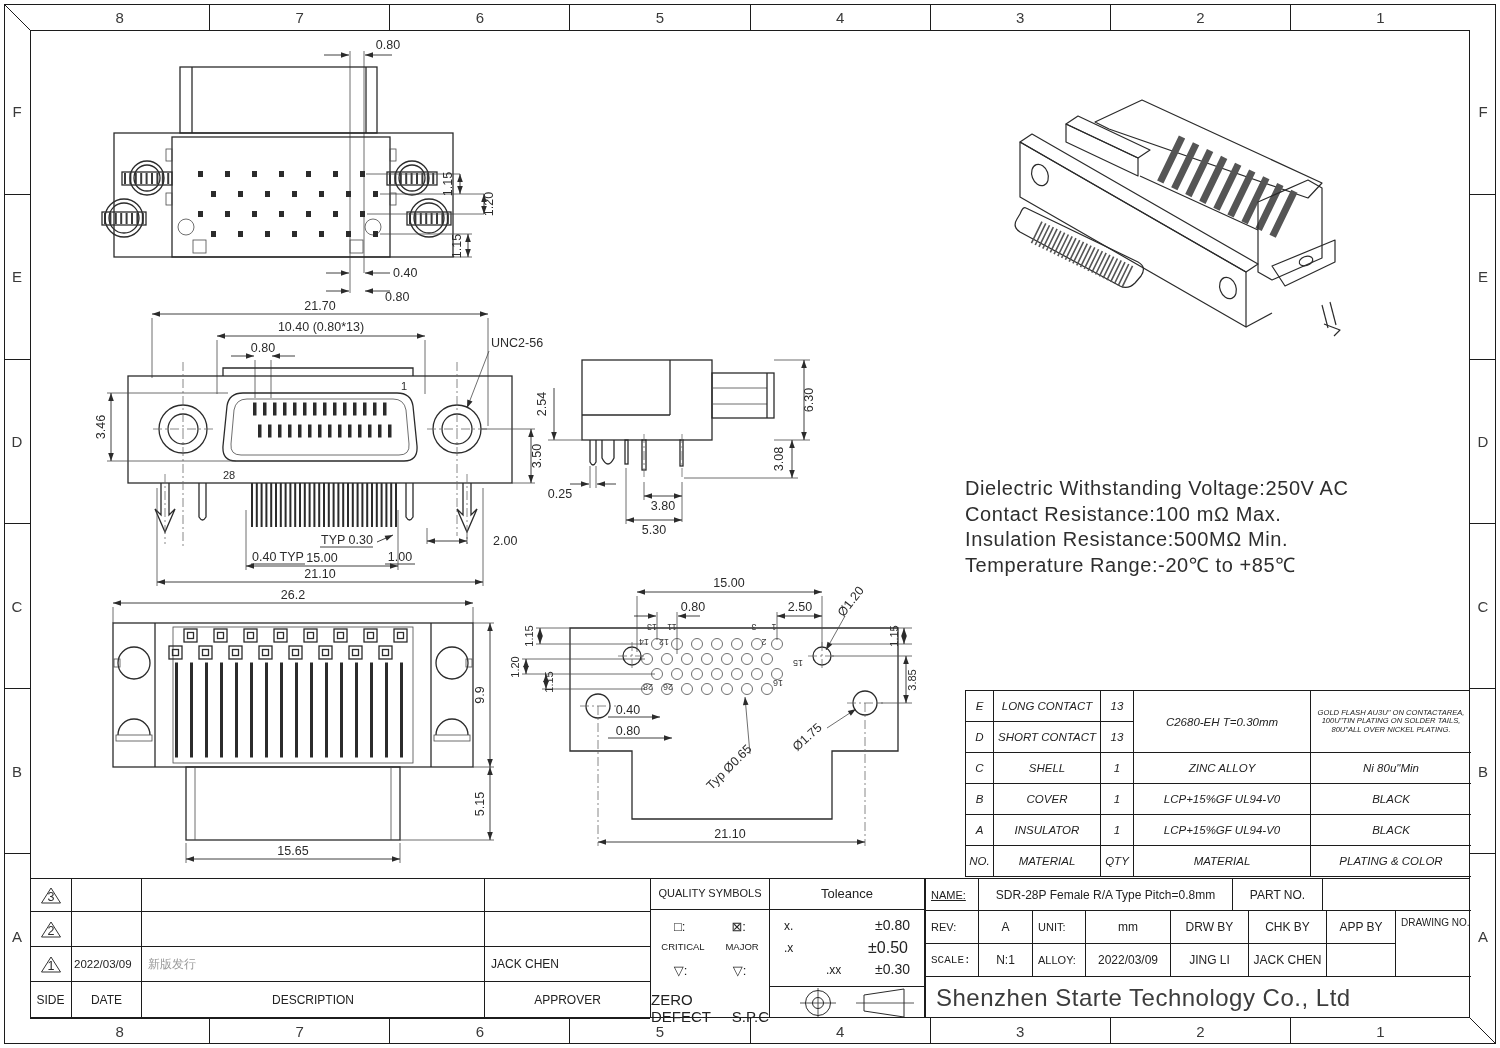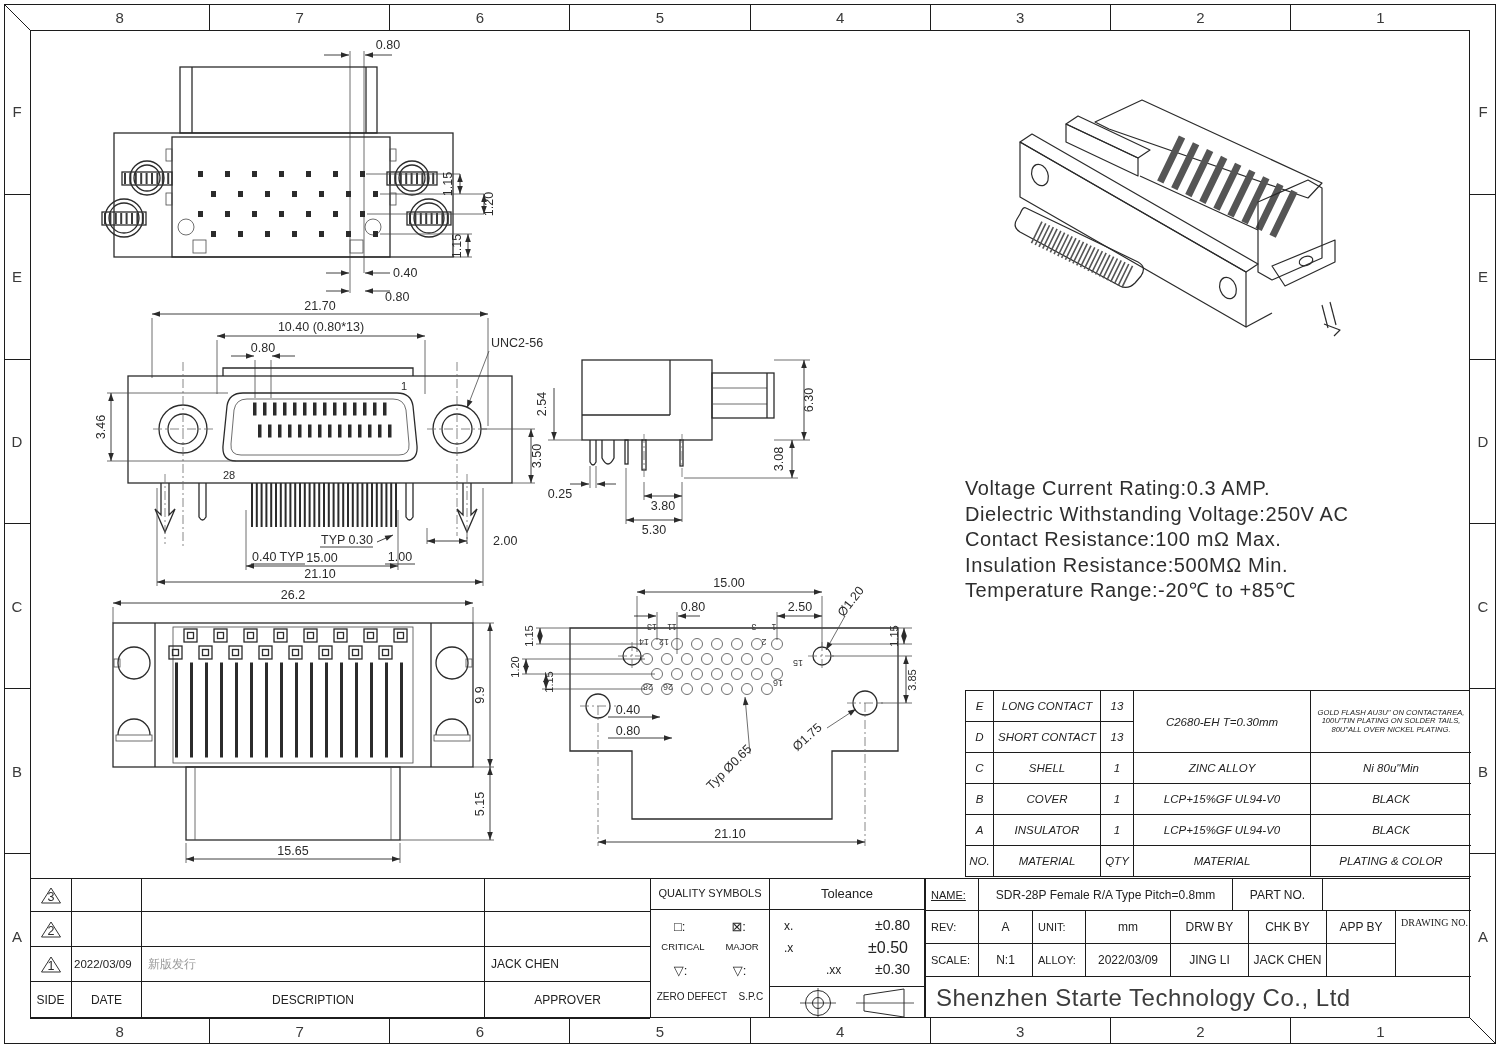--- a/index.html
+++ b/index.html
@@ -489,21 +489,20 @@
       <line x1="332" y1="225" x2="338" y2="248"></line>
         <line x1="340" y1="222" x2="346" y2="245"></line>
       <path d="M334,244 L350,250 L344,256"></path>
 
       <line x1="150" y1="96" x2="268" y2="150"></line>
       <line x1="256" y1="247" x2="282" y2="233"></line>
     </g>
   </svg>
 
   <div class="abs specs" style="left:965px;top:476px;width:500px;">
-    <div>Voltage Current Rating:0.3 AMP.</div>
     <div>Dielectric Withstanding Voltage:250V AC</div>
     <div>Contact Resistance:100 mΩ Max.</div>
     <div>Insulation Resistance:500MΩ Min.</div>
     <div>Temperature Range:-20℃ to +85℃</div>
   </div>
 
   <div id="bom" class="abs" style="left:965px;top:690px;width:505px;height:187px;">
     <div class="c">E</div>
     <div class="c">LONG CONTACT</div>
     <div class="c">13</div>
@@ -543,22 +542,22 @@
     <div class="abs tb-cell center" style="left:53px;top:0;width:254px;height:32px;">SDR-28P Female R/A Type Pitch=0.8mm</div>
     <div class="abs tb-cell center" style="left:307px;top:0;width:90px;height:32px;">PART NO.</div>
     <div class="abs tb-cell" style="left:397px;top:0;width:148px;height:32px;border-right:none;"></div>
     <div class="abs tb-cell" style="left:0;top:32px;width:53px;height:33px;">REV:</div>
     <div class="abs tb-cell center" style="left:53px;top:32px;width:54px;height:33px;">A</div>
     <div class="abs tb-cell" style="left:107px;top:32px;width:53px;height:33px;">UNIT:</div>
     <div class="abs tb-cell center" style="left:160px;top:32px;width:85px;height:33px;">mm</div>
     <div class="abs tb-cell center" style="left:245px;top:32px;width:78px;height:33px;">DRW BY</div>
     <div class="abs tb-cell center" style="left:323px;top:32px;width:78px;height:33px;">CHK BY</div>
     <div class="abs tb-cell center" style="left:401px;top:32px;width:69px;height:33px;">APP BY</div>
-    <div class="abs tb-cell" style="left:470px;top:32px;width:75px;height:66px;border-right:none;align-items:flex-start;padding-top:6px;font-size:10px;font-family:Liberation Serif, serif;">DRAWING NO.</div>
-    <div class="abs tb-cell" style="left:0;top:65px;width:53px;height:33px;">SCALE:</div>
+    <div class="abs tb-cell" style="left:470px;top:32px;width:75px;height:66px;border-right:none;align-items:flex-start;padding-top:6px;font-size:10px;">DRAWING NO.</div>
+    <div class="abs tb-cell" style="left:0;top:65px;width:53px;height:33px;font-family:Liberation Mono, monospace;">SCALE:</div>
     <div class="abs tb-cell center" style="left:53px;top:65px;width:54px;height:33px;">N:1</div>
     <div class="abs tb-cell" style="left:107px;top:65px;width:53px;height:33px;">ALLOY:</div>
     <div class="abs tb-cell center" style="left:160px;top:65px;width:85px;height:33px;">2022/03/09</div>
     <div class="abs tb-cell center" style="left:245px;top:65px;width:78px;height:33px;">JING LI</div>
     <div class="abs tb-cell center" style="left:323px;top:65px;width:78px;height:33px;">JACK CHEN</div>
     <div class="abs tb-cell" style="left:401px;top:65px;width:69px;height:33px;"></div>
     <div class="abs company" style="left:0;top:98px;width:545px;height:42px;">Shenzhen Starte Technology Co., Ltd</div>
   </div>
 
   <div class="abs" style="left:30px;top:878px;width:620px;height:140px;border-top:1px solid #1c1c1c;">
@@ -606,21 +605,21 @@
       <span>⊠:</span>
     </div>
     <div class="qrow" style="top:62px;font-size:9.5px;">
       <span>CRITICAL</span>
       <span>MAJOR</span>
     </div>
     <div class="qrow" style="top:84px;font-size:13px;">
       <span>▽:</span>
       <span>▽:</span>
     </div>
-    <div class="qrow" style="top:112px;font-size:10px;">
+    <div class="qrow" style="top:112px;font-size:15px;align-items:flex-end;">
       <span>ZERO DEFECT</span>
       <span>S.P.C</span>
     </div>
   </div>
 
   <div class="abs qt" style="left:770px;top:878px;width:155px;height:140px;border-right:1px solid #1c1c1c;border-top:1px solid #1c1c1c;">
     <div class="abs" style="left:0;top:7px;width:100%;text-align:center;font-size:13px;">Toleance</div>
     <div class="abs" style="left:0;top:30px;width:100%;border-top:1px solid #1c1c1c;"></div>
     <div class="abs" style="left:14px;top:40px;font-size:12px;">x.</div>
     <div class="abs" style="right:14px;top:38px;font-size:14px;">±0.80</div>

